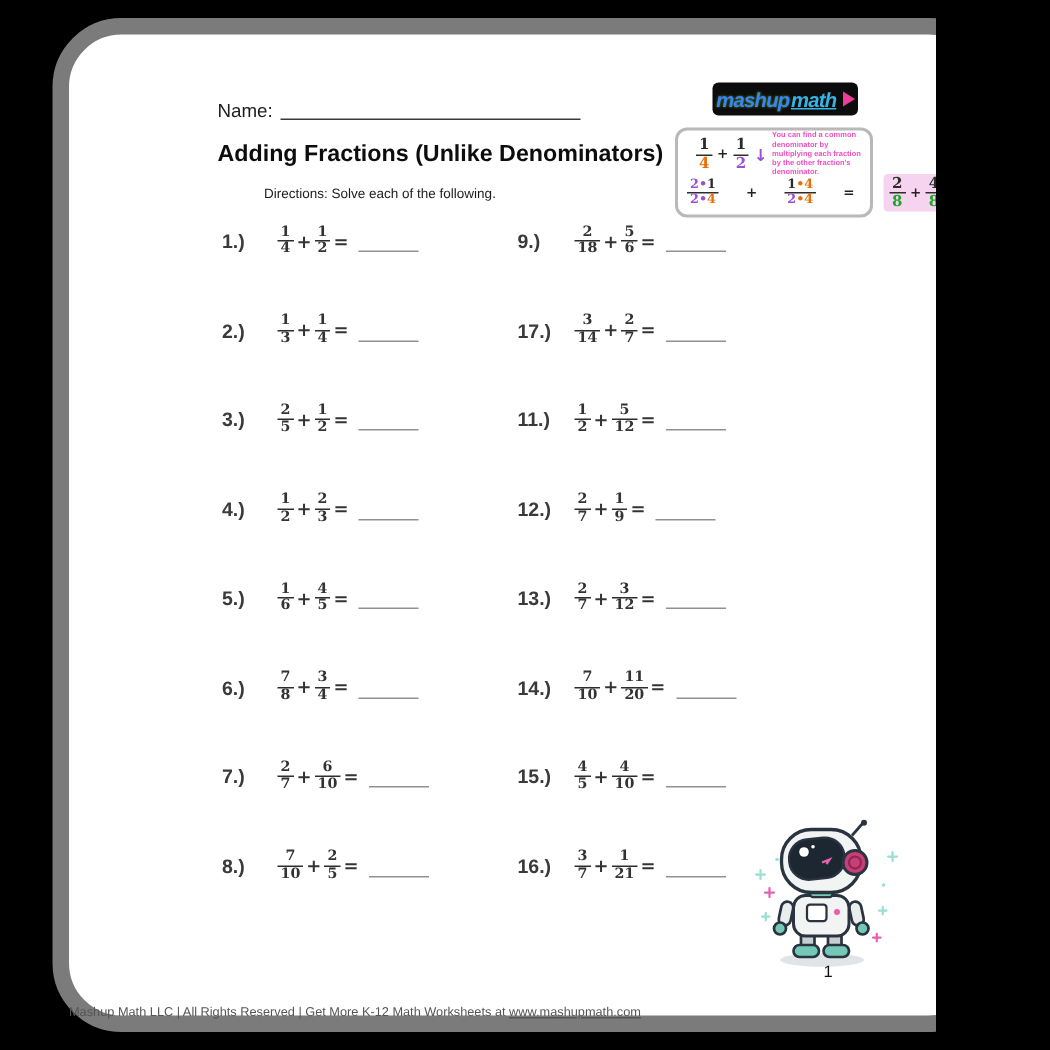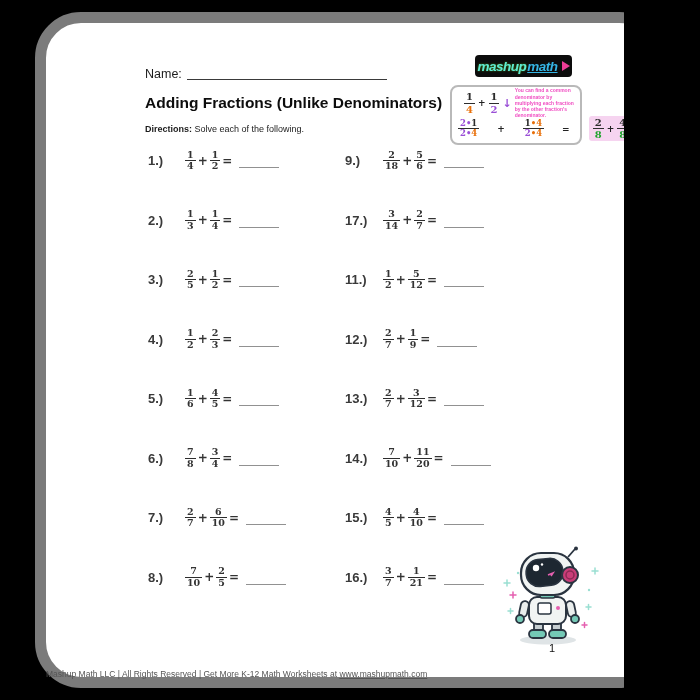--- a/index.html
+++ b/index.html
@@ -8,27 +8,27 @@
   .card{position:absolute;left:35px;top:12px;width:608px;height:654px;
         background:#fff;border:11px solid #7b7b7b;border-radius:46px;}
   .inner{position:absolute;left:0;top:0;width:100%;height:100%;}
 
   
   .name-row{position:absolute;left:99px;top:44px;font-size:12.5px;color:#1c1c1c;}
   .name-line{display:inline-block;width:200px;border-bottom:1.6px solid #3a3a3a;
              transform:translateY(2px);margin-left:5px;}
   .title{position:absolute;left:99px;top:71px;font-size:15.5px;font-weight:bold;color:#0d0d0d;}
   .directions{position:absolute;left:99px;top:101px;font-size:9px;color:#1c1c1c;}
-  .directions b{font-weight:bold;}
+  .directions b{font-weight:normal;margin-left:31px;}
 
   
   .logo{position:absolute;left:429px;top:32px;width:97px;height:22px;background:#0c0c0c;
         border-radius:4px;display:flex;align-items:center;justify-content:center;gap:1px;
         font-style:italic;font-weight:bold;font-size:13.5px;letter-spacing:-0.5px;}
-  .logo .lg{color:#5eead4;text-shadow:0 0 2px #4e8d14;}
+  .logo .lg{color:#3b82f6;text-shadow:0 0 2px #4e8d14;}
   .logo .lb{color:#35b5e5;text-decoration:underline;}
   .play{width:0;height:0;border-left:8px solid #ee3d96;border-top:5px solid transparent;
         border-bottom:5px solid transparent;margin-left:3px;}
 
   
   .example{position:absolute;left:404px;top:62px;width:128px;height:56px;background:#fff;
            border:2px solid #b9b9b9;border-radius:8px;font-family:"DejaVu Serif",serif;color:#222;}
   .ex-top{display:flex;align-items:center;gap:3px;padding:4px 3px 1px 12px;height:24px;}
   .ex-bottom{display:flex;align-items:center;gap:18px;padding:0 2px 0 6px;}
   .frac{display:inline-block;text-align:center;line-height:1.12;font-weight:600;}

